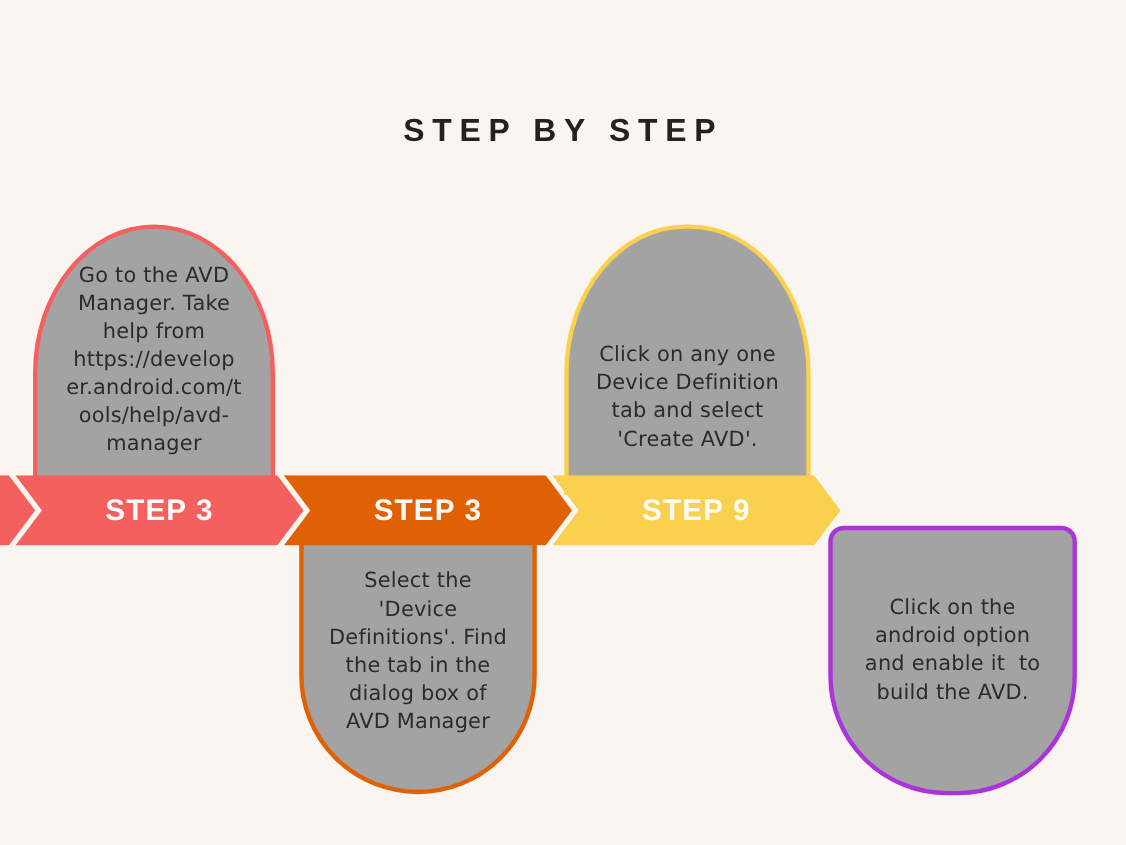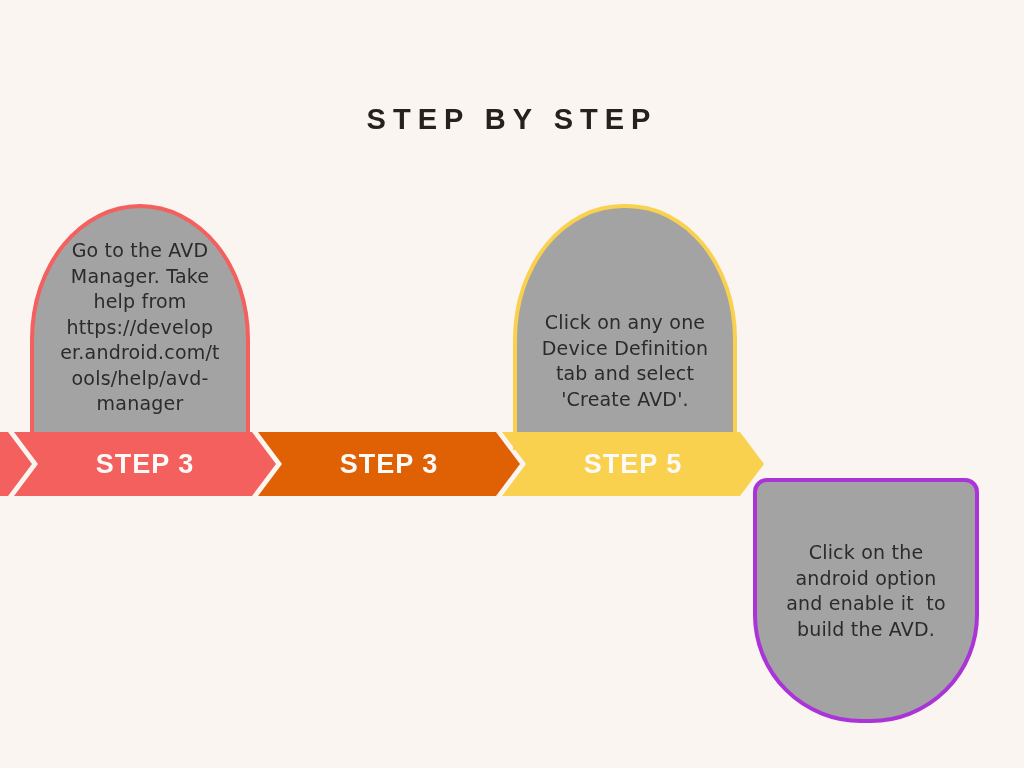--- a/index.html
+++ b/index.html
@@ -90,20 +90,28 @@
 manager</div>
   </div>
 
   <div class="bubble top" style="left: 513px; top: 204px; width: 224px; height: 246px; padding-top: 102px; border-color: rgb(250, 209, 78);">
     <div class="bubble-text" style="width:210px;">Click on any one
 Device Definition
 tab and select
 'Create AVD'.</div>
   </div>
 
+  <div class="bubble bottom" style="left: 272px; top: 478px; width: 216px; height: 244px; padding-top: 34px; border-color: rgb(224, 97, 4);">
+    <div class="bubble-text" style="width:204px;">Select the
+'Device
+Definitions'. Find
+the tab in the
+dialog box of
+AVD Manager</div>
+  </div>
 
   <div class="bubble bottom" style="left: 753px; top: 478px; width: 226px; height: 245px; padding-top: 58px; border-color: rgb(171, 52, 216);">
     <div class="bubble-text" style="width:212px;">Click on the
 android option
 and enable it  to
 build the AVD.</div>
   </div>
 
   <svg class="edge-fragment" width="34" height="64" viewBox="0 0 34 64">
     <polygon points="0,0 8,0 32,32 8,64 0,64" fill="#f4605e"></polygon>
@@ -120,17 +128,17 @@
     <svg width="262" height="64" viewBox="0 0 262 64">
       <polygon points="0,0 238,0 262,32 238,64 0,64 24,32" fill="#e06104"></polygon>
     </svg>
     <span class="banner-label">STEP 3</span>
   </div>
 
   <div class="banner" style="left:502px;">
     <svg width="262" height="64" viewBox="0 0 262 64">
       <polygon points="0,0 238,0 262,32 238,64 0,64 24,32" fill="#fad14e"></polygon>
     </svg>
-    <span class="banner-label">STEP 5</span>
+    <span class="banner-label">STEP 9</span>
   </div>
 
 
 </div>
 
 </body></html>

